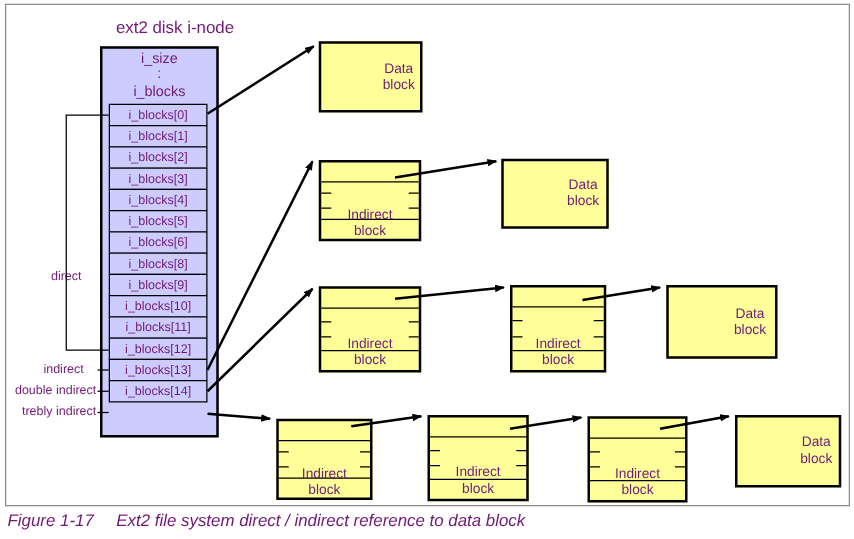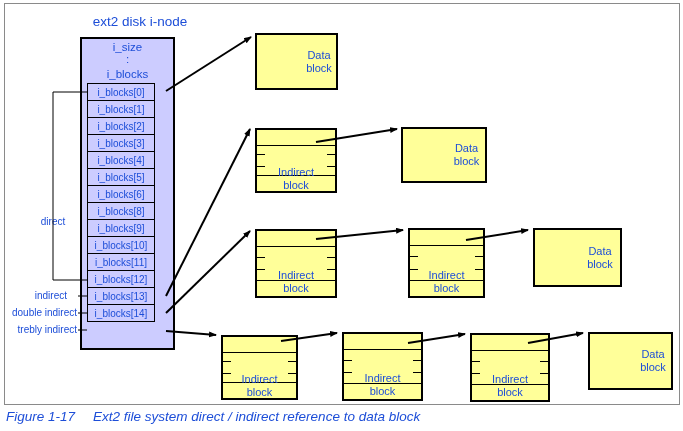--- a/index.html
+++ b/index.html
@@ -5,39 +5,39 @@
   :root{
     --inode-fill:#CCCCFF;
     --block-fill:#FFFF99;
     --box-border:#000000;
     --frame-border:#8A8A8A;
     --arrow:#000000;
   }
   html,body{margin:0;padding:0;background:#fff;}
   .canvas{
     position:relative;width:683px;height:431px;background:#fff;overflow:hidden;
-    font-family:"Liberation Sans","DejaVu Sans",sans-serif;color:#1d4ed8;
+    font-family:"Liberation Sans","DejaVu Sans",sans-serif;color:#701a75;
   }
   .frame{
     position:absolute;left:4px;top:3px;width:676px;height:402px;
     border:1px solid var(--frame-border);background:#fff;box-sizing:border-box;
   }
   .diagram-title{
     position:absolute;left:85px;top:14px;width:110px;text-align:center;
     font-size:13.5px;line-height:16px;white-space:nowrap;
   }
   .inode-box{
     position:absolute;left:80px;top:37px;width:95px;height:313px;
     background:var(--inode-fill);border:2px solid var(--box-border);box-sizing:border-box;
   }
   .inode-header{
     position:absolute;left:80px;width:95px;text-align:center;
     font-size:11.5px;line-height:12px;
   }
-  .inode-rows{position:absolute;left:87px;top:83px;width:68px;}
+  .inode-rows{position:absolute;left:87px;top:83px;width:79px;}
   .inode-row{
     box-sizing:border-box;height:18px;border:1px solid var(--box-border);
     background:var(--inode-fill);display:flex;align-items:center;justify-content:center;
     font-size:10px;
   }
   .inode-row + .inode-row{margin-top:-1px;}
   .side-label{position:absolute;font-size:10px;line-height:11px;}
   .yellow{position:absolute;background:var(--block-fill);border:2px solid var(--box-border);box-sizing:border-box;}
   .data-block{display:flex;align-items:center;justify-content:center;padding-left:45px;}
   .data-label{width:42px;text-align:center;font-size:11px;line-height:13px;}

